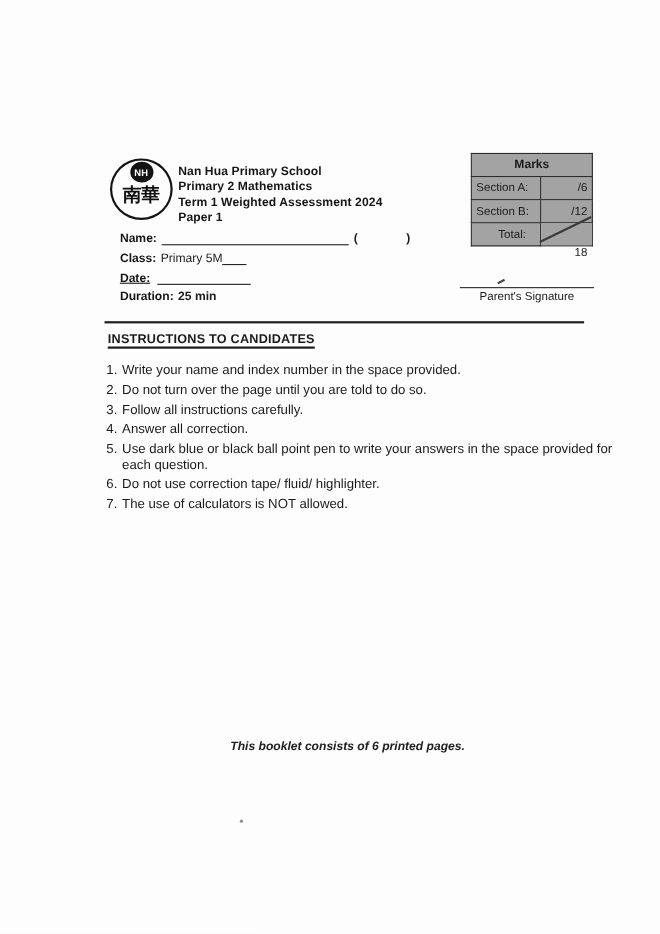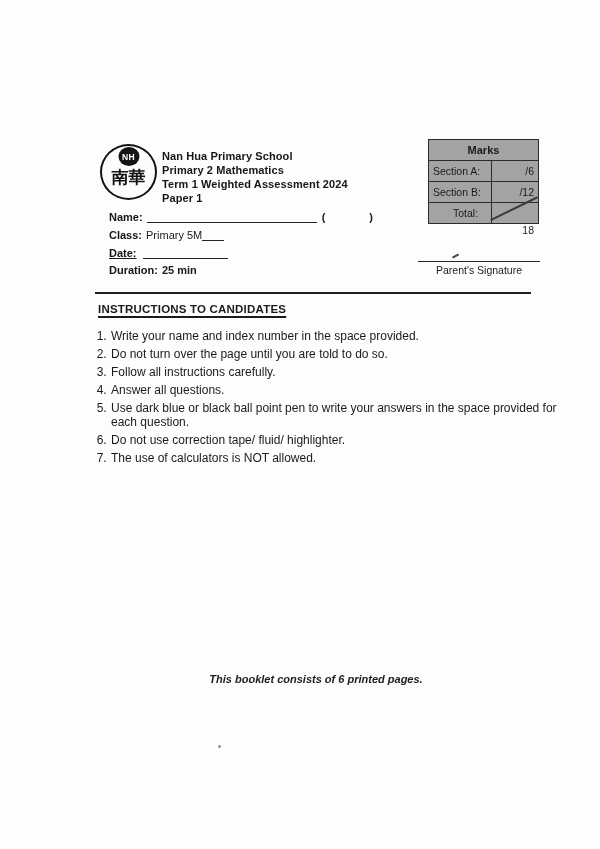--- a/index.html
+++ b/index.html
@@ -183,21 +183,21 @@
 
   <div class="divider"></div>
 
   <div class="instructions-title">INSTRUCTIONS TO CANDIDATES</div>
 
   <div class="instructions-list">
     <ol>
       <li>Write your name and index number in the space provided.</li>
       <li>Do not turn over the page until you are told to do so.</li>
       <li>Follow all instructions carefully.</li>
-      <li>Answer all questions.</li>
+      <li>Answer all correction.</li>
       <li>Use dark blue or black ball point pen to write your answers in the space provided for each question.</li>
       <li>Do not use correction tape/ fluid/ highlighter.</li>
       <li>The use of calculators is NOT allowed.</li>
     </ol>
   </div>
 
   <div class="footer-note">This booklet consists of 6 printed pages.</div>
 
   <div class="dot-artifact"></div>
 

